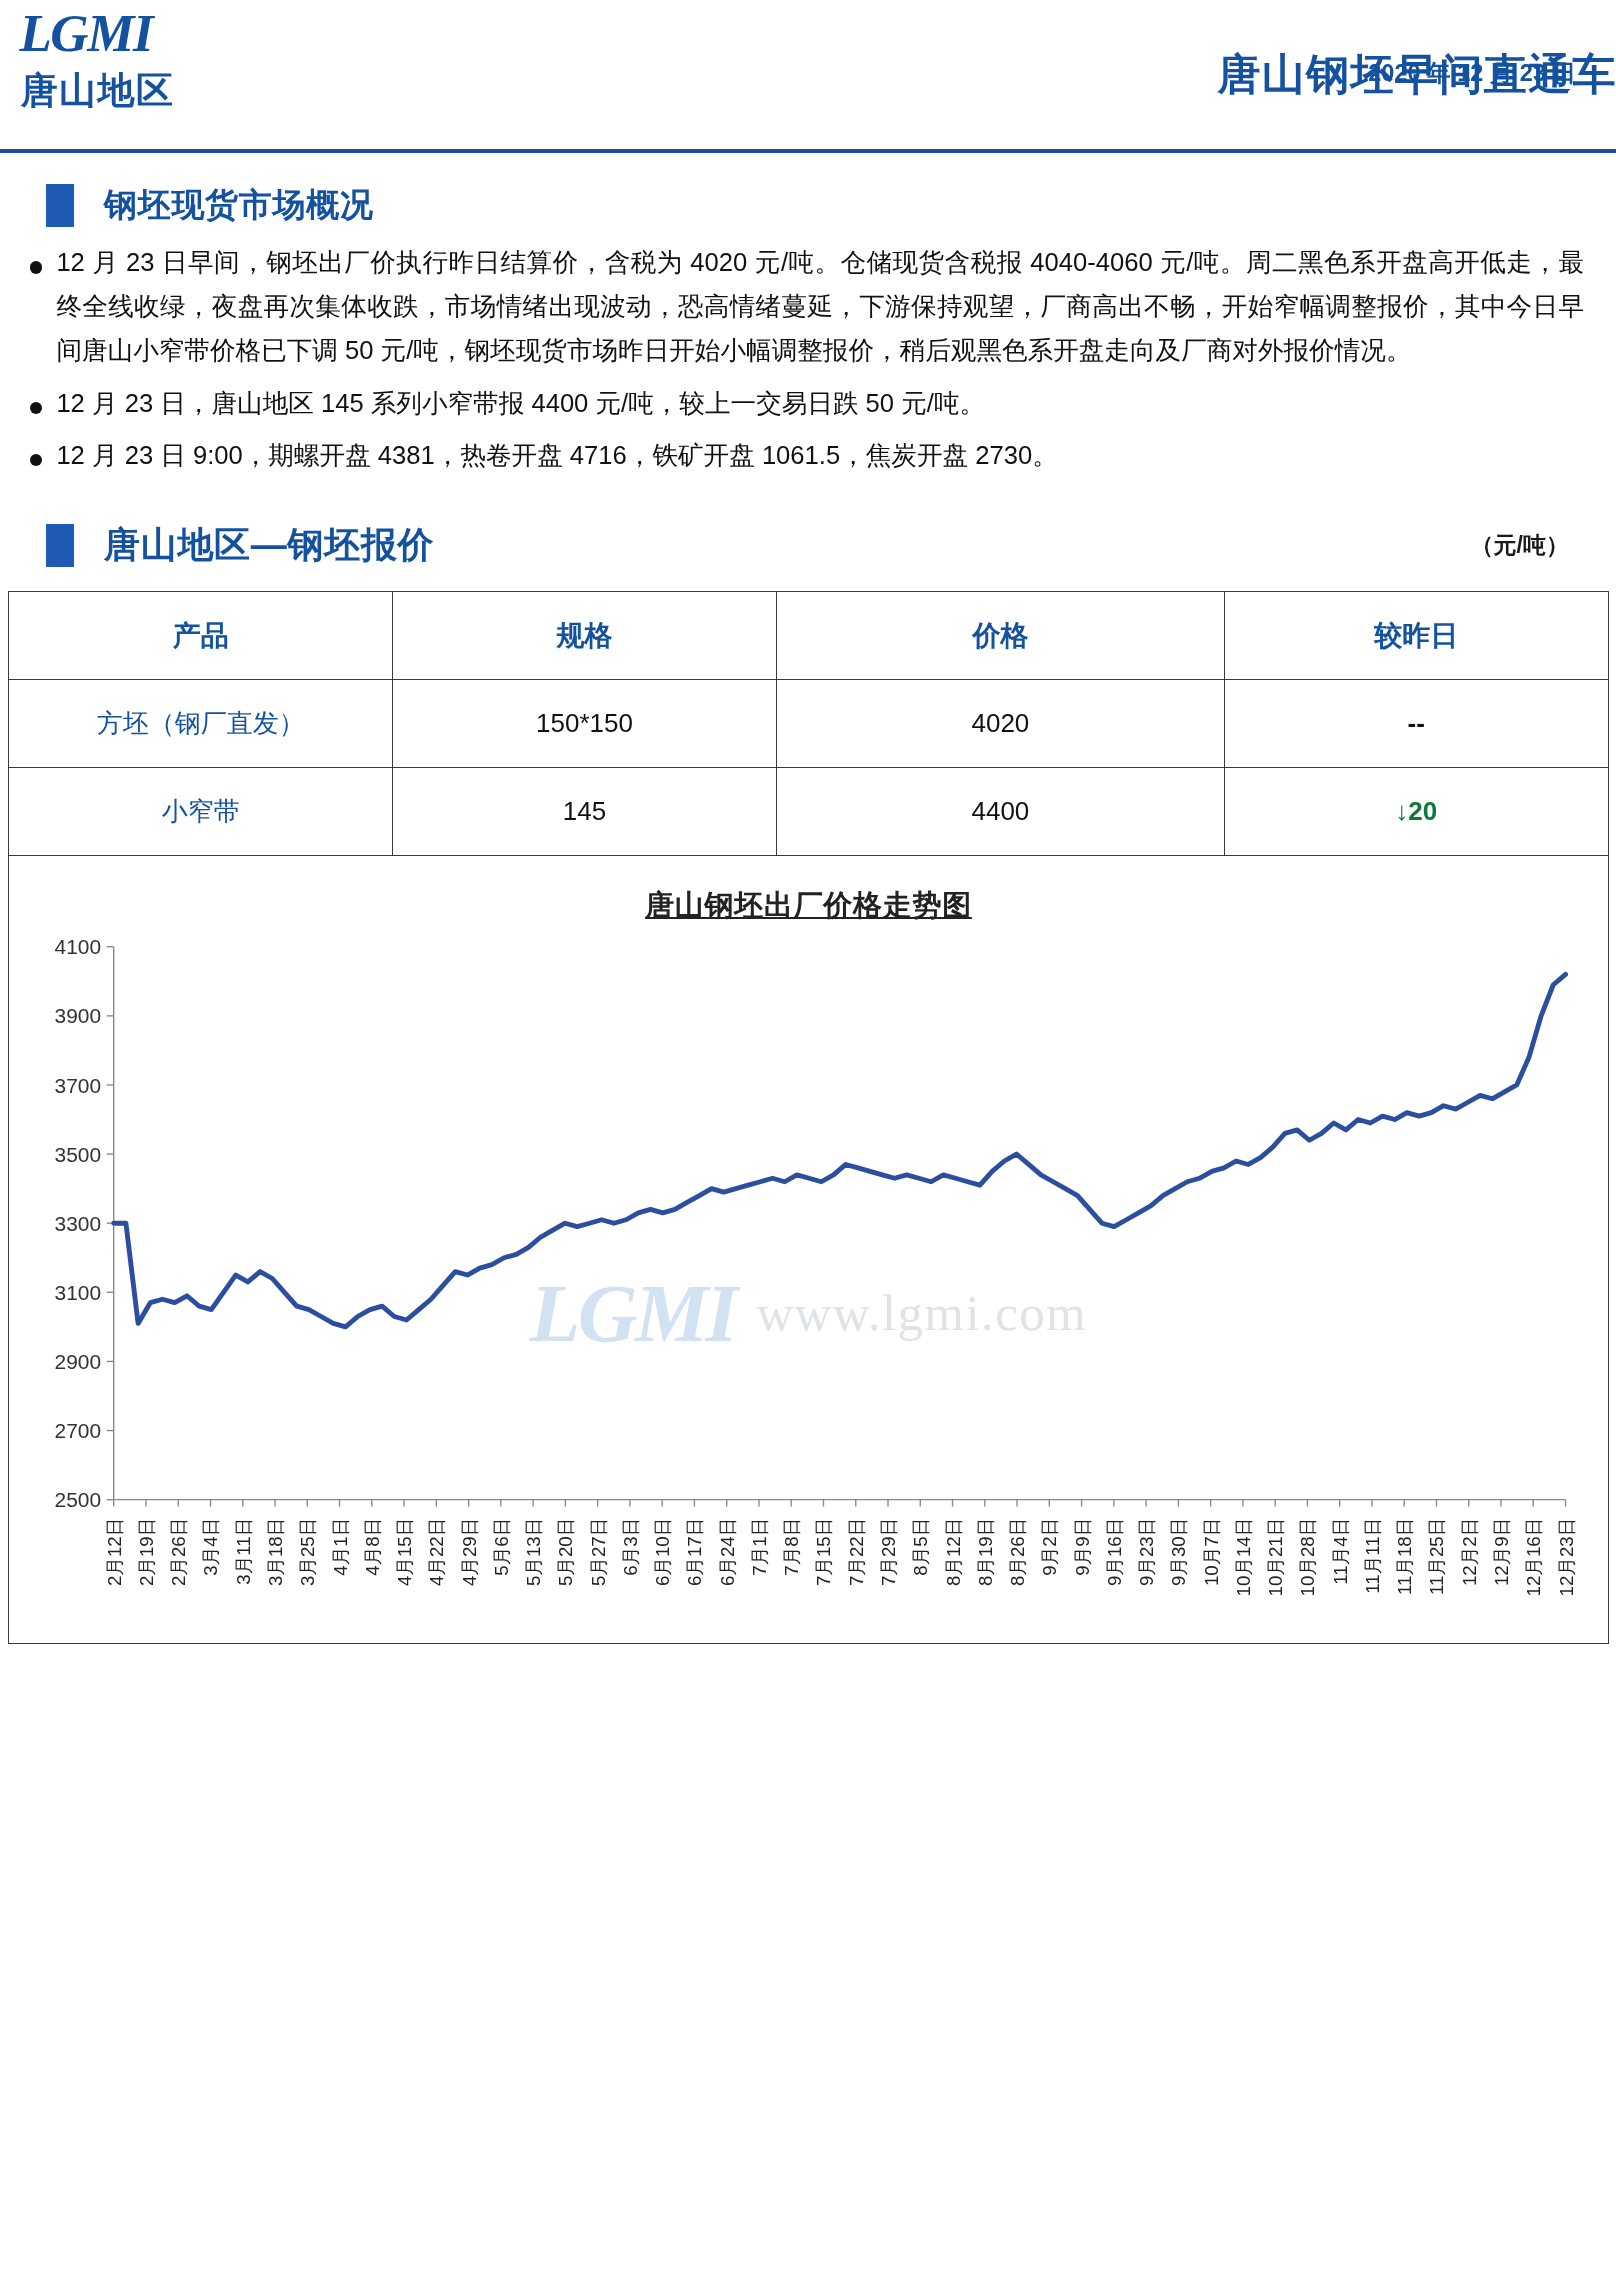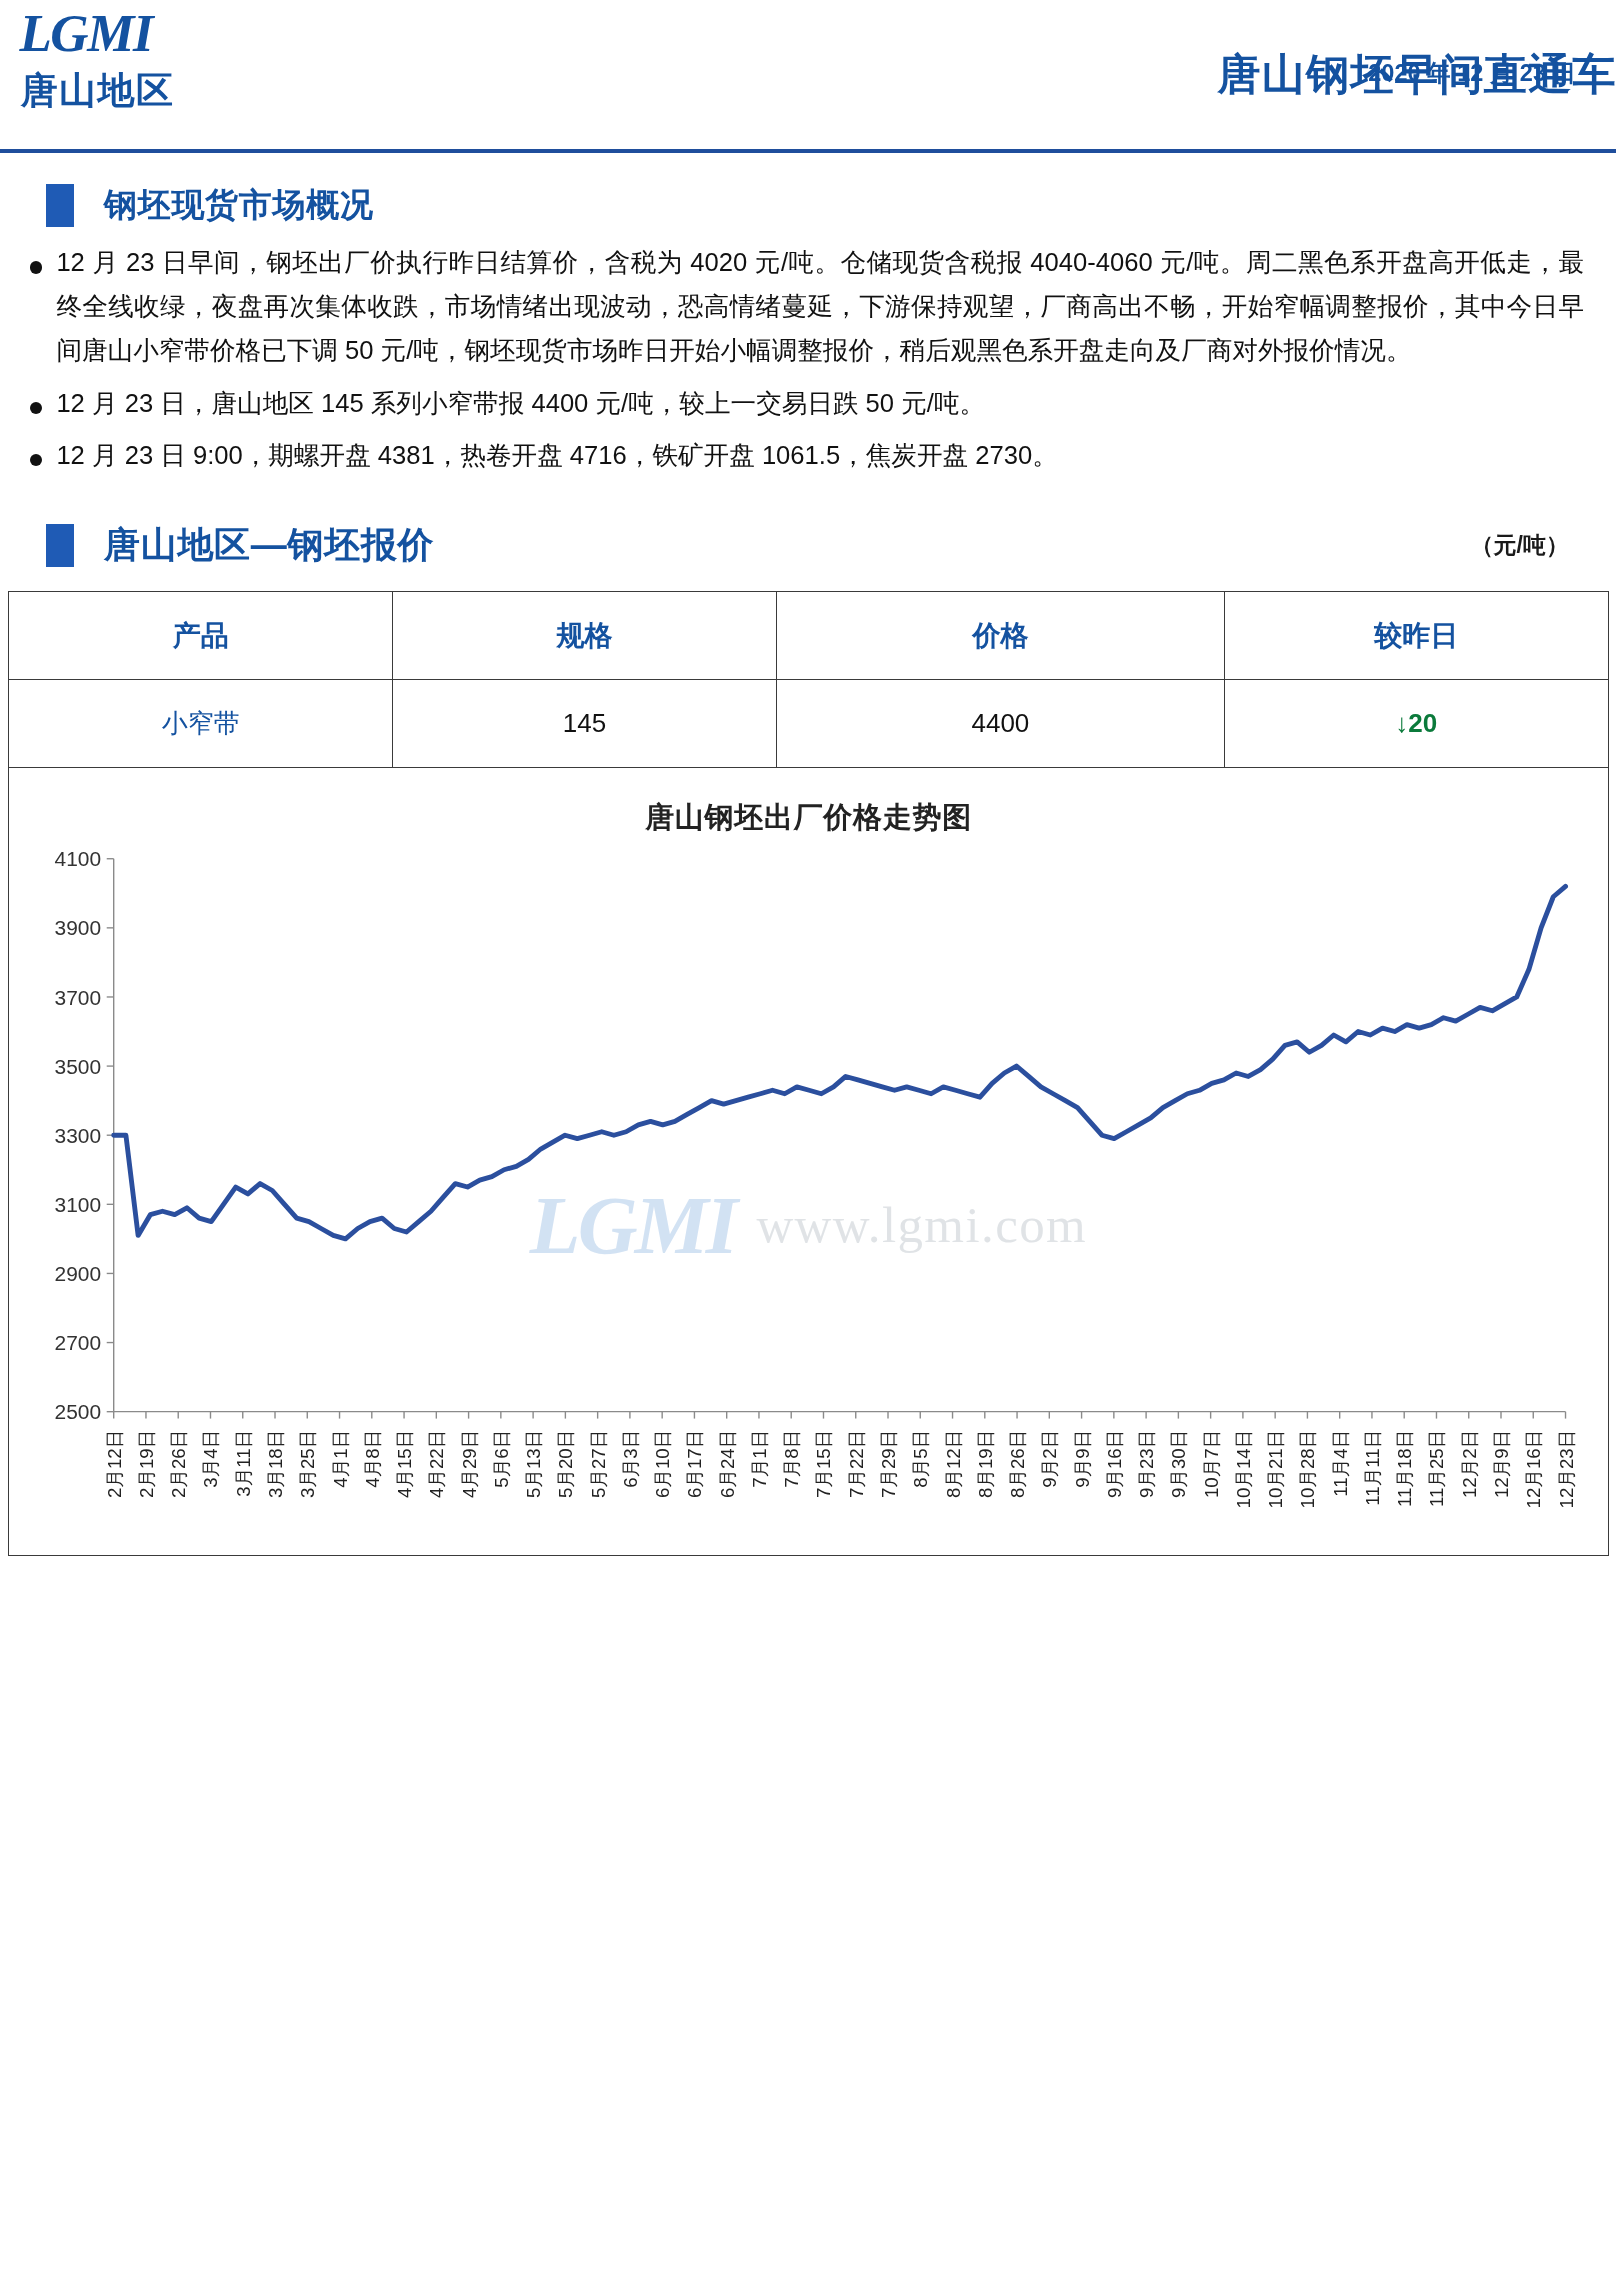--- a/index.html
+++ b/index.html
@@ -161,20 +161,21 @@
     position: relative;
     background: #fff;
   }
   .chart-title {
     text-align: center;
     font-size: 29px;
     font-weight: bold;
     color: #222;
     padding-top: 30px;
     letter-spacing: 0.7px;
+    text-decoration: underline;
   }
   .chart-svg { display: block; width: 100%; height: 705px; }
   .watermark {
     position: absolute;
     left: 50%;
     top: 58%;
     transform: translate(-50%, -50%);
     pointer-events: none;
     opacity: 0.30;
     display: flex;
@@ -244,20 +245,26 @@
   </colgroup>
   <thead>
     <tr>
       <th>产品</th>
       <th>规格</th>
       <th>价格</th>
       <th>较昨日</th>
     </tr>
   </thead>
   <tbody>
+    <tr>
+      <td class="prod">方坯（钢厂直发）</td>
+      <td class="val">150*150</td>
+      <td class="val">4020</td>
+      <td class="chg">--</td>
+    </tr>
     <tr>
       <td class="prod">小窄带</td>
       <td class="val">145</td>
       <td class="val">4400</td>
       <td class="chg down">↓20</td>
     </tr>
   </tbody>
 </table>
 
 <div class="chart-box">

